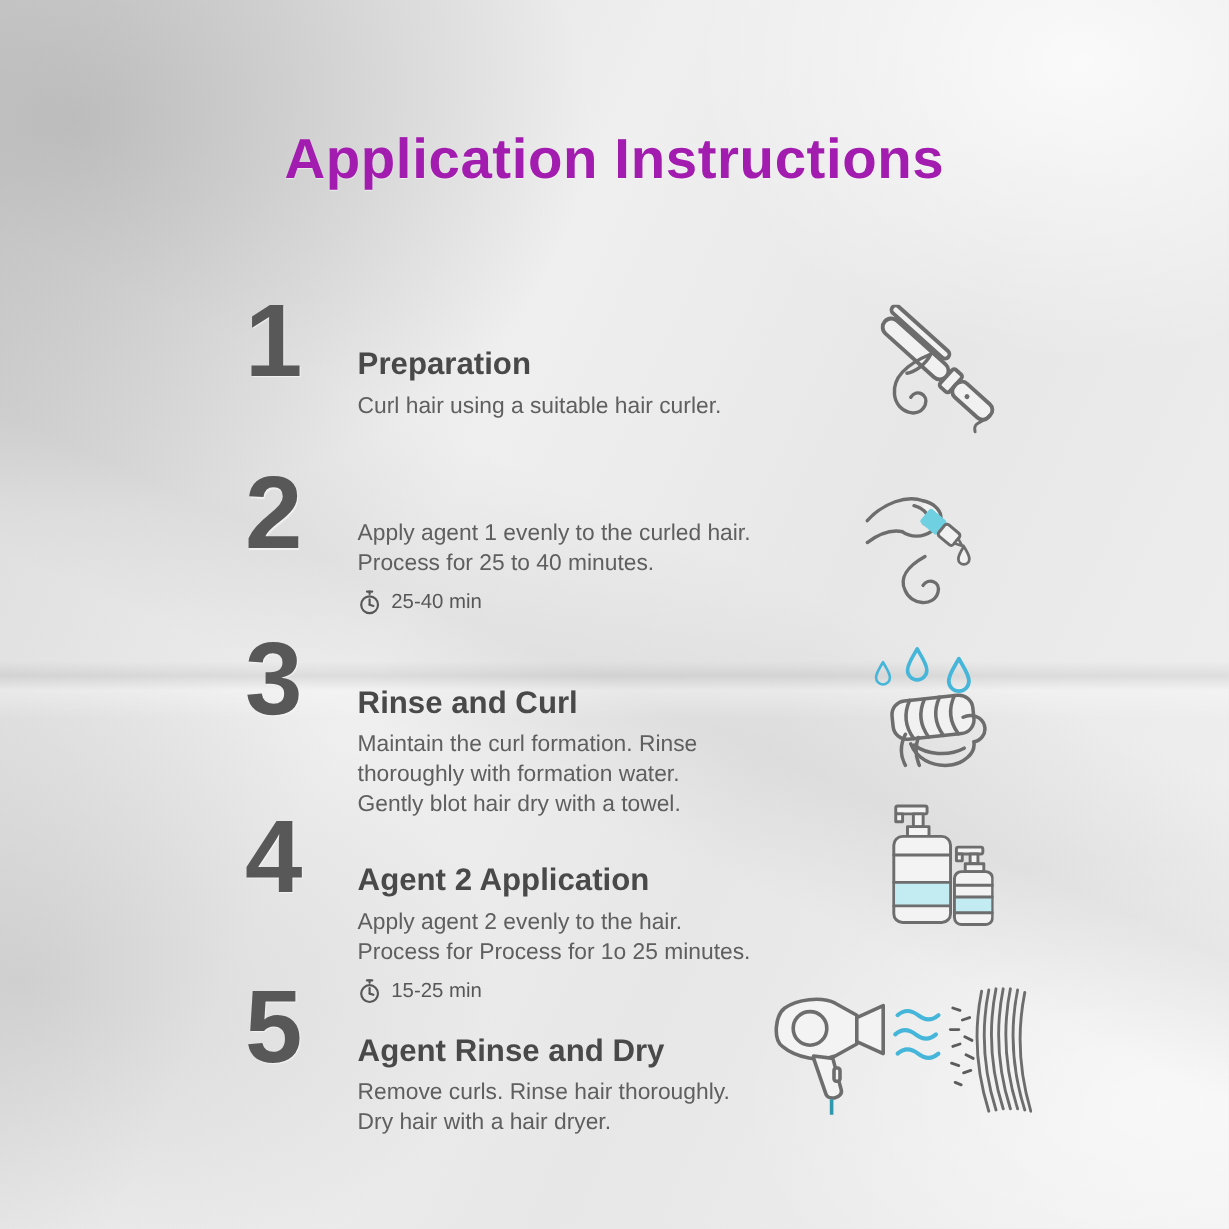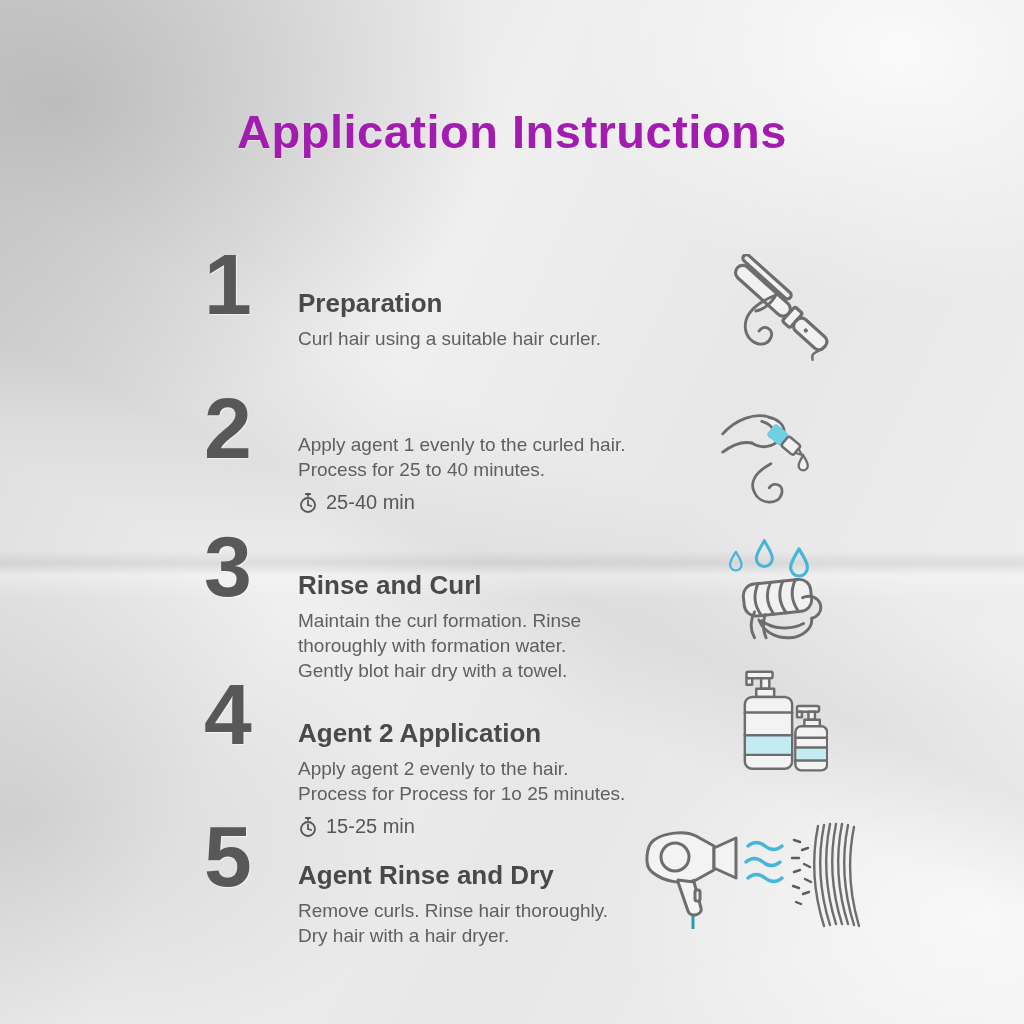--- a/index.html
+++ b/index.html
@@ -24,21 +24,21 @@
   .step{position:absolute;left:196px;width:828px;}
   .s1{top:252px}.s2{top:396px}.s3{top:534px}.s4{top:682px}.s5{top:824px}
   .num{
     position:absolute;left:0;top:-8px;width:64px;text-align:center;
     font-size:86px;font-weight:700;line-height:0.95;color:#585858;
     text-shadow:1px 1px 1px rgba(255,255,255,0.6);
   }
   .txt{position:absolute;left:102px;top:0;width:400px;margin-top:36px;}
   .heading{font-size:26px;font-weight:700;color:#494949;margin:0 0 7px 0;}
   .body{font-size:19px;color:#5f5f5f;line-height:1.32;white-space:pre-line;}
-  .timer{display:flex;align-items:center;gap:8px;margin-top:9px;font-size:20px;color:#575757;}
+  .timer{display:flex;align-items:center;gap:8px;margin-top:9px;font-size:17px;color:#575757;}
   .icon{position:absolute;left:494px;width:170px;display:flex;justify-content:center;}
   .s1 .icon{top:2px}.s2 .icon{top:8px}.s3 .icon{top:-4px}.s4 .icon{top:-24px}.s5 .icon{top:-2px;left:440px;width:230px;}
   svg{display:block;}
 </style>
 </head>
 <body>
 
 <div class="title">Application Instructions</div>
 
 <div class="step s1">

